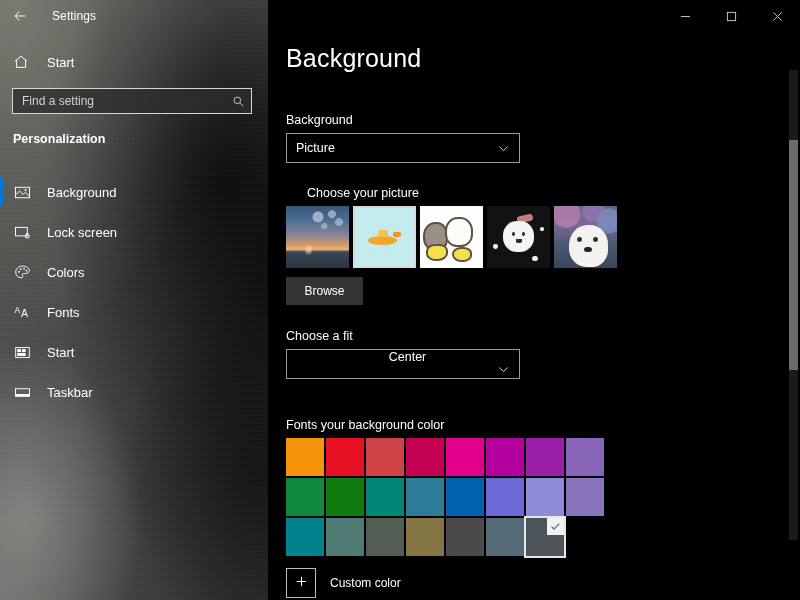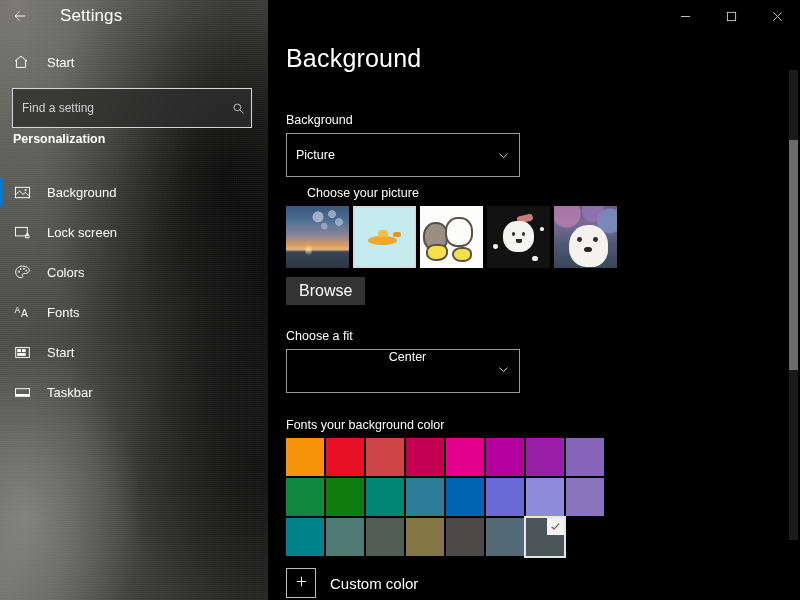--- a/index.html
+++ b/index.html
@@ -57,38 +57,38 @@
     display: flex; align-items: center;
     z-index: 5;
   }
   .back-btn {
     width: 40px; height: 30px;
     display: flex; align-items: center; justify-content: center;
     color: #ffffff;
   }
   .back-btn svg { display: block; }
   .app-title {
-    font-size: 17px; color: #ffffff;
-    margin-left: 20px; letter-spacing: 0.1px;
+    font-size: 12px; color: #ffffff;
+    margin-left: 12px; letter-spacing: 0.1px;
   }
 
   
   .home-row {
     position: absolute; left: 0; top: 48px;
     width: 268px; height: 28px;
     display: flex; align-items: center;
     padding-left: 13px;
   }
   .home-icon { width: 20px; color: #ffffff; display: flex; align-items: center; }
   .home-label { font-size: 13px; color: #ffffff; margin-left: 14px; }
 
   
   .search-box {
     position: absolute; left: 12px; top: 88px;
-    width: 240px; height: 40px;
+    width: 240px; height: 26px;
     background: rgba(45,45,45,0.78);
     border: 1px solid #d6d6d6;
     display: flex; align-items: center;
   }
   .search-input {
     flex: 1;
     background: transparent; border: none; outline: none;
     color: #dcdcdc; font-size: 12px;
     font-family: "Liberation Sans", sans-serif;
     padding: 0 6px 0 9px;
@@ -153,21 +153,21 @@
     position: absolute; left: 18px; top: 44px;
     font-size: 25px; color: #ffffff; font-weight: normal;
     letter-spacing: 0.2px;
   }
 
   .label {
     font-size: 12.5px; color: #ffffff;
   }
 
   .combo {
-    width: 234px; height: 44px;
+    width: 234px; height: 30px;
     background: #000000;
     border: 1px solid #9b9b9b;
     display: flex; align-items: center;
     padding: 0 0 0 9px;
     color: #ffffff; font-size: 12.5px;
   }
   .combo .chev {
     margin-left: auto; margin-right: 10px;
     display: flex; align-items: center; color: #e6e6e6;
   }
@@ -301,21 +301,21 @@
     width: 12%; height: 9%;
     background: #222; border-radius: 50%;
   }
 
   .btn {
     height: 28px;
     min-width: 77px;
     background: #333333;
     border: 1px solid #333333;
     color: #ffffff;
-    font-size: 16px;
+    font-size: 12px;
     font-family: "Liberation Sans", sans-serif;
     display: inline-flex; align-items: center; justify-content: center;
     padding: 0 12px;
   }
 
   
   .color-grid {
     display: grid;
     grid-template-columns: repeat(8, 38px);
     grid-auto-rows: 38px;
@@ -339,21 +339,21 @@
   .swatch .check-notch svg { display:block; }
 
   
   .custom-row { display: flex; align-items: center; gap: 14px; }
   .plus-box {
     width: 30px; height: 30px;
     border: 1px solid #bdbdbd;
     display: flex; align-items: center; justify-content: center;
     color: #ffffff; font-size: 18px; line-height: 1;
   }
-  .custom-label { font-size: 15px; color: #ffffff; }
+  .custom-label { font-size: 12px; color: #ffffff; }
 
   
   #scrollbar {
     position: absolute; right: 0; top: 32px;
     width: 14px; height: 568px;
     background: #000000;
   }
   #scrollbar .sb-up {
     position: absolute; top: 34px; left: 0;
     width: 14px; height: 16px;

